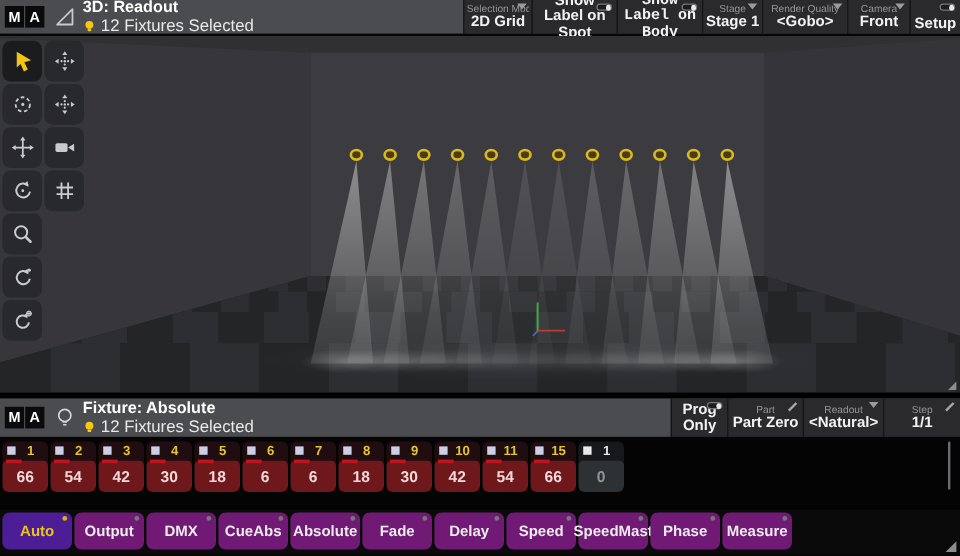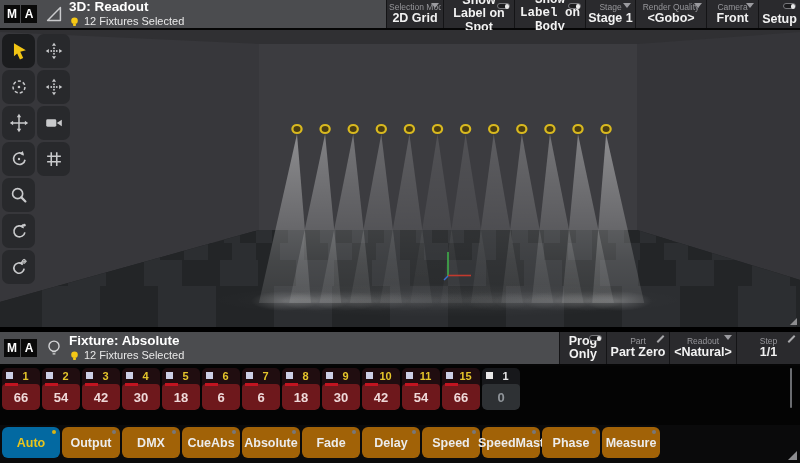--- a/index.html
+++ b/index.html
@@ -12,21 +12,21 @@
            display:flex;align-items:stretch;}
   .winhead .left{display:flex;align-items:center;padding-left:4px;flex:1;min-width:0;}
   .ma-logo{display:flex;gap:1px;}
   .ma-logo span{display:inline-flex;align-items:center;justify-content:center;width:16px;height:18px;
                 background:#0a0a0a;color:#fff;font-weight:700;font-size:12px;}
   .win-icon{width:22px;height:22px;margin:0 4px 0 6px;flex:none;}
   .titleblock{display:flex;flex-direction:column;justify-content:center;line-height:1.05;min-width:0;}
   .titleblock .title{color:#ffffff;font-weight:700;font-size:13.5px;white-space:nowrap;}
   .subrow{display:flex;align-items:center;gap:4px;margin-top:1px;}
   .subrow svg{flex:none;}
-  .subrow .subtext{color:#e9e9e9;font-size:11px;white-space:nowrap;}
+  .subrow .subtext{color:#e9e9e9;font-size:14px;white-space:nowrap;}
 
   
   .hbtns{display:flex;align-items:stretch;background:#111;}
   .hbtn{position:relative;background:#2a2a2d;border-left:1px solid #141416;display:flex;flex-direction:column;
         align-items:center;justify-content:center;padding:2px 2px;cursor:pointer;}
   .hbtn .cap{color:#96969a;font-size:8.5px;line-height:1.1;width:100%;text-align:center;
              white-space:nowrap;overflow:hidden;}
   .hbtn .val{color:#f2f2f2;font-size:12.5px;font-weight:700;line-height:1.05;text-align:center;}
   .top-btns .hbtn:nth-child(1){width:57px;}
   .top-btns .hbtn:nth-child(2){width:71px;align-items:center;}
@@ -71,24 +71,24 @@
               display:flex;align-items:center;justify-content:center;color:#efd9d9;font-size:13px;font-weight:700;}
   .cell.dim{background:#17181b;}
   .cell.dim .num{color:#e8e8e8;}
   .cell.dim .cbx{background:#e8e8e8;}
   .cell.dim .cval{background:#2e3134;color:#90959a;}
   #sheet-scrollbar{position:absolute;right:8px;top:2px;width:2px;height:40px;background:#6a6c70;border-radius:1px;}
 
   
   #tabbar{position:absolute;left:0;top:425px;width:800px;height:38px;background:#0a0a0b;}
   #tabs{position:absolute;left:2px;top:2px;display:flex;gap:2px;}
-  .tab{position:relative;width:58px;height:31px;border-radius:6px;background:#a16207;display:flex;
+  .tab{position:relative;width:58px;height:31px;border-radius:6px;background:#701a75;display:flex;
        align-items:center;justify-content:center;color:#ececec;font-size:12.5px;font-weight:700;cursor:pointer;}
   .tab .dot{position:absolute;top:3px;right:4px;width:4px;height:4px;border-radius:50%;background:#77777b;}
-  .tab.active{background:#0369a1;color:#e9c51c;text-align:center;}
+  .tab.active{background:#4c1d95;color:#e9c51c;text-align:center;}
   .tab.active .dot{background:#d8b414;}
   .rhandle{position:absolute;width:0;height:0;border-left:9px solid transparent;border-bottom:9px solid #8d8d90;}
 </style>
 </head>
 <body>
 
 <div id="screen">
 
   <div class="winhead" style="top:0;height:30px;">
     <div class="left">

